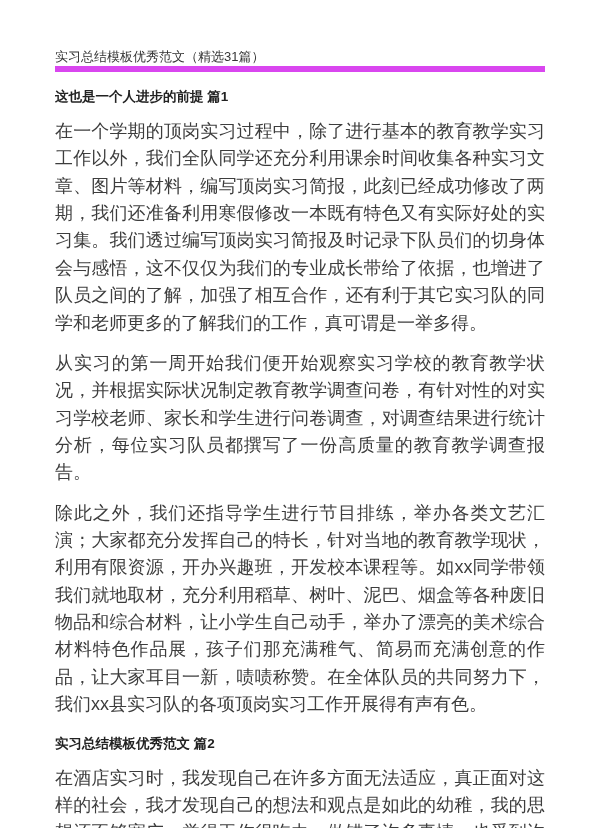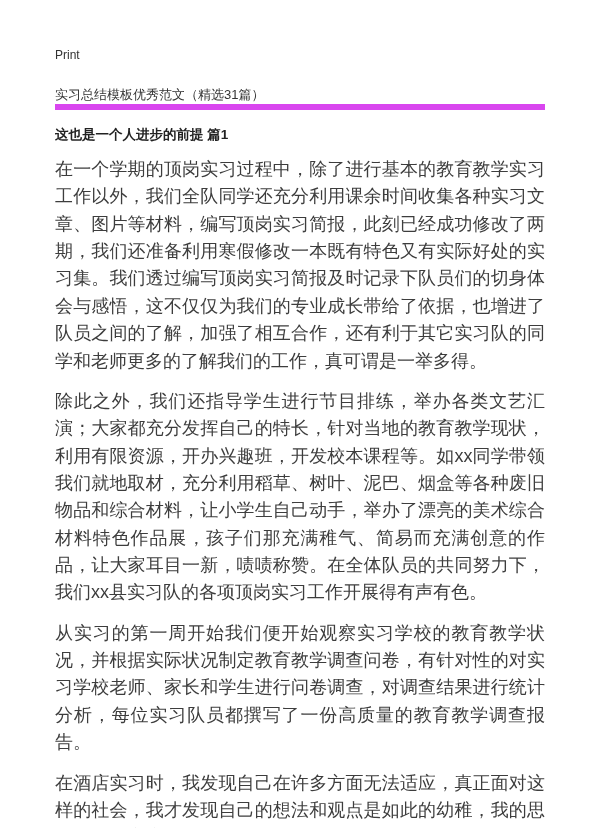--- a/index.html
+++ b/index.html
@@ -54,30 +54,30 @@
     margin: 0 0 13px 0;
     text-align: justify;
     text-justify: inter-ideograph;
   }
 </style>
 </head>
 <body>
 
 <div class="page">
 
-  <div class="print-label">Print</div>
 
 
   <div class="doc-subtitle">实习总结模板优秀范文（精选31篇）</div>
 
   <div class="section">
     <h2 class="section-heading">这也是一个人进步的前提 篇1</h2>
     <p class="body-para">在一个学期的顶岗实习过程中，除了进行基本的教育教学实习工作以外，我们全队同学还充分利用课余时间收集各种实习文章、图片等材料，编写顶岗实习简报，此刻已经成功修改了两期，我们还准备利用寒假修改一本既有特色又有实际好处的实习集。我们透过编写顶岗实习简报及时记录下队员们的切身体会与感悟，这不仅仅为我们的专业成长带给了依据，也增进了队员之间的了解，加强了相互合作，还有利于其它实习队的同学和老师更多的了解我们的工作，真可谓是一举多得。</p>
+    <p class="body-para">从实习的第一周开始我们便开始观察实习学校的教育教学状况，并根据实际状况制定教育教学调查问卷，有针对性的对实习学校老师、家长和学生进行问卷调查，对调查结果进行统计分析，每位实习队员都撰写了一份高质量的教育教学调查报告。</p>
     <p class="body-para">除此之外，我们还指导学生进行节目排练，举办各类文艺汇演；大家都充分发挥自己的特长，针对当地的教育教学现状，利用有限资源，开办兴趣班，开发校本课程等。如xx同学带领我们就地取材，充分利用稻草、树叶、泥巴、烟盒等各种废旧物品和综合材料，让小学生自己动手，举办了漂亮的美术综合材料特色作品展，孩子们那充满稚气、简易而充满创意的作品，让大家耳目一新，啧啧称赞。在全体队员的共同努力下，我们xx县实习队的各项顶岗实习工作开展得有声有色。</p>
-    <p class="body-para">从实习的第一周开始我们便开始观察实习学校的教育教学状况，并根据实际状况制定教育教学调查问卷，有针对性的对实习学校老师、家长和学生进行问卷调查，对调查结果进行统计分析，每位实习队员都撰写了一份高质量的教育教学调查报告。</p>
   </div>
 
   <div class="section">
+    <h2 class="section-heading">实习总结模板优秀范文 篇2</h2>
     <p class="body-para">在酒店实习时，我发现自己在许多方面无法适应，真正面对这样的社会，我才发现自己的想法和观点是如此的幼稚，我的思想还不够宽广，觉得工作很吃力，做错了许多事情，也受到许多批评教育，这让我认识到自己的不足。我只能尽快调整好心态，积极面对，静静地去观察，去感受，去磨练，勇于认错，结合自己的经验教训，必须加强自己专业知识以及度过语言关，争取自己的社会竞争力有所提升，以弥补自己的不足。通过一段时间的工作，我的思想放开了许多，也学到了许多。远离学校，把自己当成一个职场人，多学多问，从不断的进步，从社会的最底层做起，找到学习方法，在进行实践的同时，感受社会上的人情事理，积累社会经验和处事之道，了解人际关系的复杂，不断的进步，也许这才是我们学习实习的意义。实习的生活就像是一个放大镜，不仅让我看到优秀的一面，更重要的是将你在各方面的缺点与不足，毫无保留的放大出来，这也是一个人进步的前提。</p>
     <p class="body-para">实习让我们对工作、对酒店、对职场、对社会都有了新的认识和见解，让我们认识到要用怎样的心态对待工作，要怎么工作；让我们了解现实中酒店的实际运作和管理；让我们了解职场，使我们的思想更加成熟；让我们了解自己与社会、与企业</p>
   </div>
 
 </div>
 
 </body></html>

